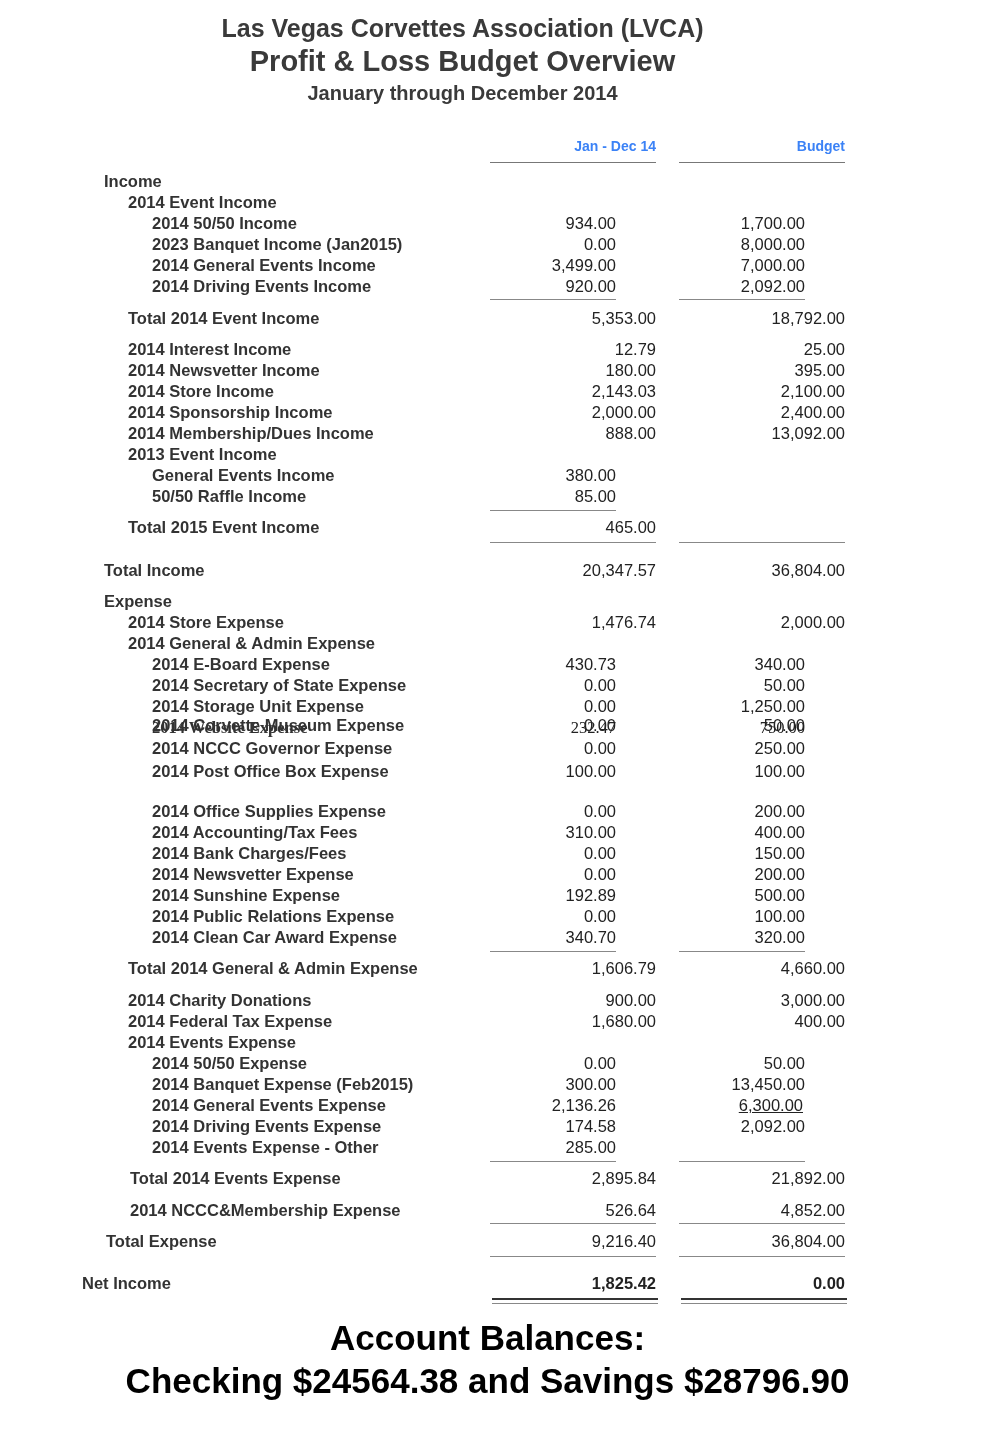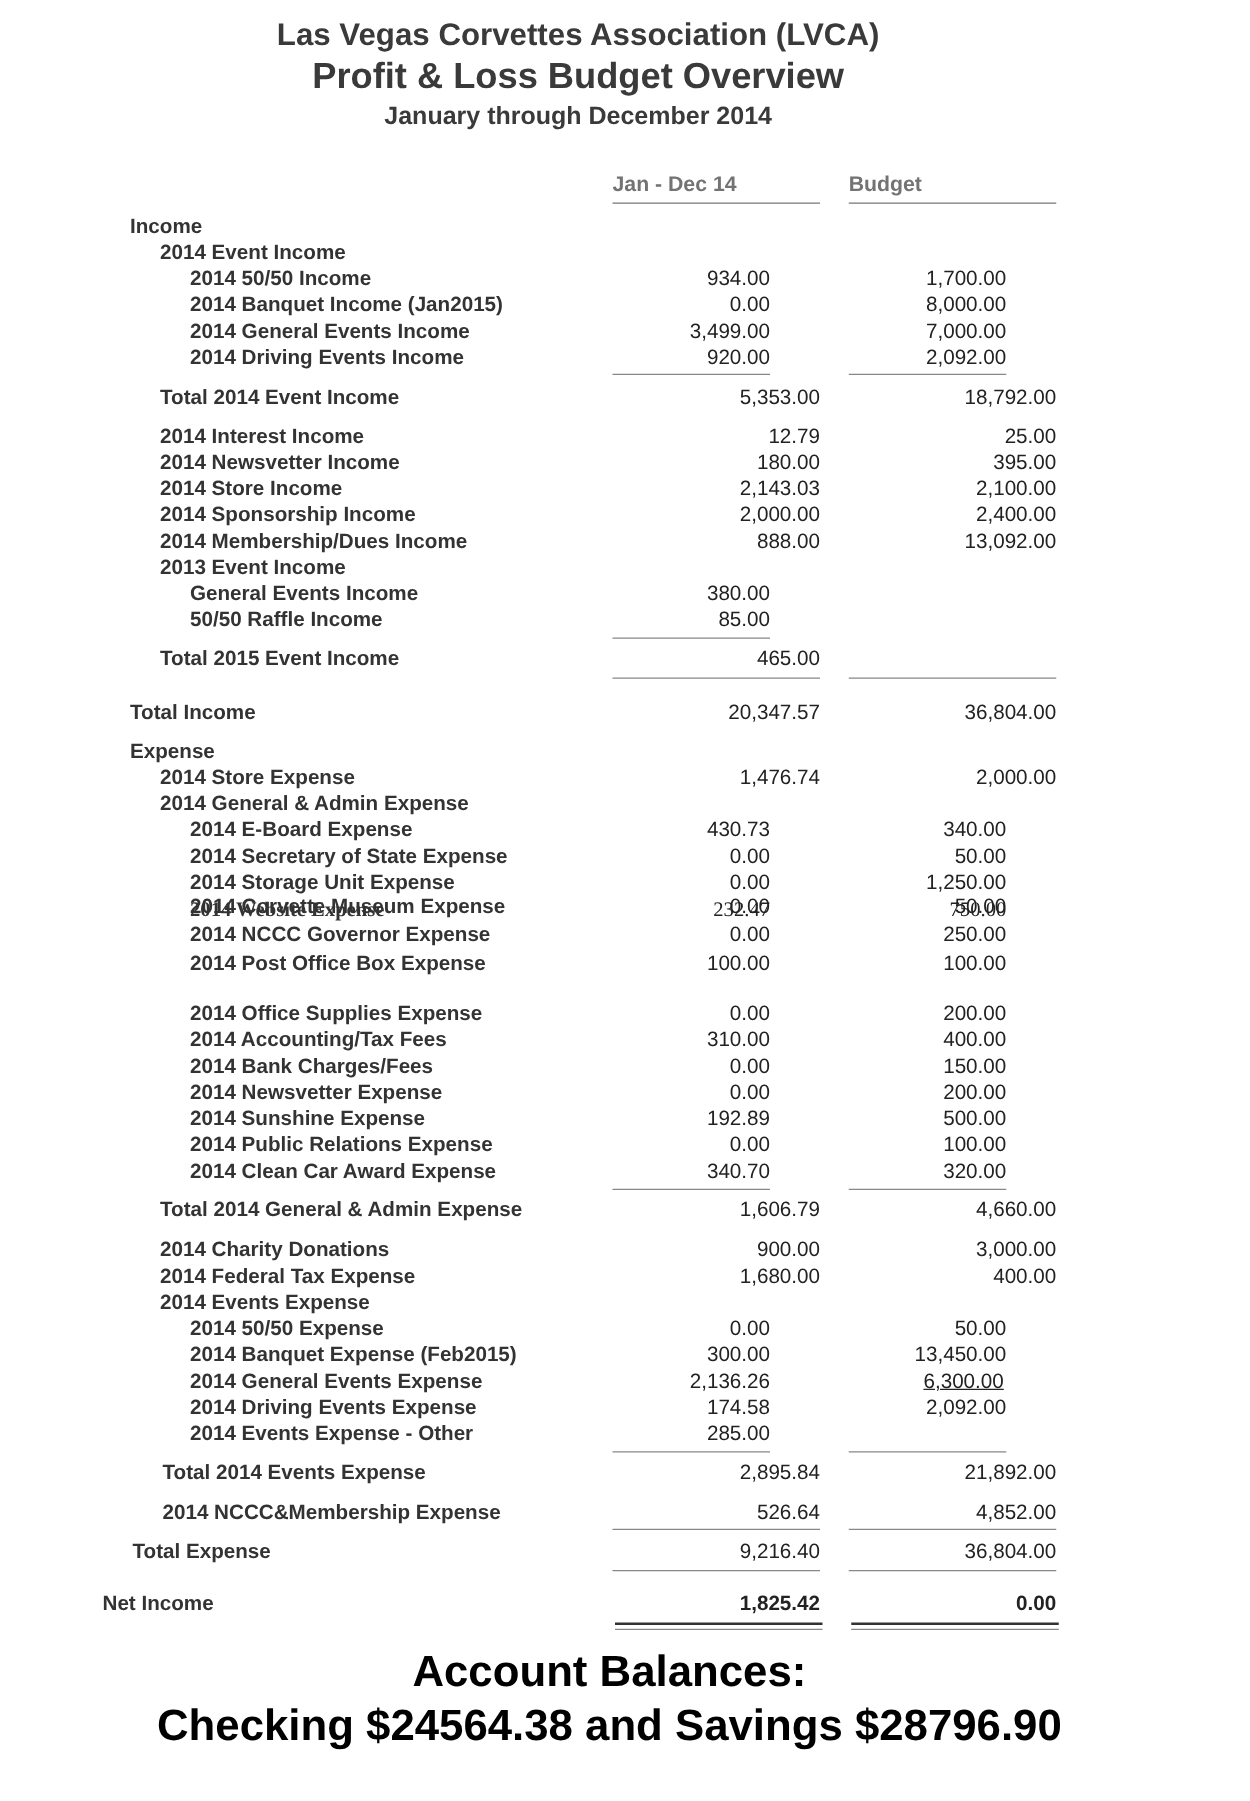--- a/index.html
+++ b/index.html
@@ -2,21 +2,21 @@
 <html><head>
 <meta charset="utf-8">
 <style>
   html, body { margin: 0; padding: 0; background: #ffffff; }
   body { width: 1000px; height: 1441px; position: relative; overflow: hidden;
          font-family: "Liberation Sans", sans-serif; color: #2e2e2e; }
   .hdr { position: absolute; left: 0; width: 925px; text-align: center; font-weight: bold; color: #3a3a3a; }
   .h1 { top: 14px; font-size: 25px; }
   .h2 { top: 45px; font-size: 29px; }
   .h3 { top: 82px; font-size: 20px; }
-  .colhead { position: absolute; top: 138px; font-size: 17px; font-weight: bold; color: #737373; text-align: left; }
+  .colhead { position: absolute; top: 138px; font-size: 14px; font-weight: bold; color: #3b82f6; text-align: right; }
   .colrule { position: absolute; height: 0; border-top: 1px solid #777; }
   .row { position: absolute; left: 0; width: 1000px; height: 21px; font-size: 16.5px; font-weight: bold; color: #333; }
   .row .lbl { position: absolute; top: 0; white-space: nowrap; }
   .row .v1, .row .v2 { position: absolute; top: 0; text-align: right; font-weight: normal; color: #222; white-space: nowrap; }
   .rule { position: absolute; height: 0; border-top: 1px solid #888; }
   .dbl { position: absolute; height: 3px; border-top: 2px solid #333; border-bottom: 1px solid #888; }
   .footer { position: absolute; left: 0; width: 975px; text-align: center; font-weight: bold; color: #000; font-size: 35px; }
 </style>
 </head>
 <body>
@@ -38,21 +38,21 @@
     </div>
     <div class="row" style="top: 193px;">
       <span class="lbl" style="left: 128px;">2014 Event Income</span>
     </div>
     <div class="row" style="top: 214px;">
       <span class="lbl" style="left: 152px;">2014 50/50 Income</span>
       <span class="v1" style="right: 384px;">934.00</span>
       <span class="v2" style="right: 195px;">1,700.00</span>
     </div>
     <div class="row" style="top: 235px;">
-      <span class="lbl" style="left: 152px;">2014 Banquet Income (Jan2015)</span>
+      <span class="lbl" style="left: 152px;">2023 Banquet Income (Jan2015)</span>
       <span class="v1" style="right: 384px;">0.00</span>
       <span class="v2" style="right: 195px;">8,000.00</span>
     </div>
     <div class="row" style="top: 256px;">
       <span class="lbl" style="left: 152px;">2014 General Events Income</span>
       <span class="v1" style="right: 384px;">3,499.00</span>
       <span class="v2" style="right: 195px;">7,000.00</span>
     </div>
     <div class="row" style="top: 277px;">
       <span class="lbl" style="left: 152px;">2014 Driving Events Income</span>

